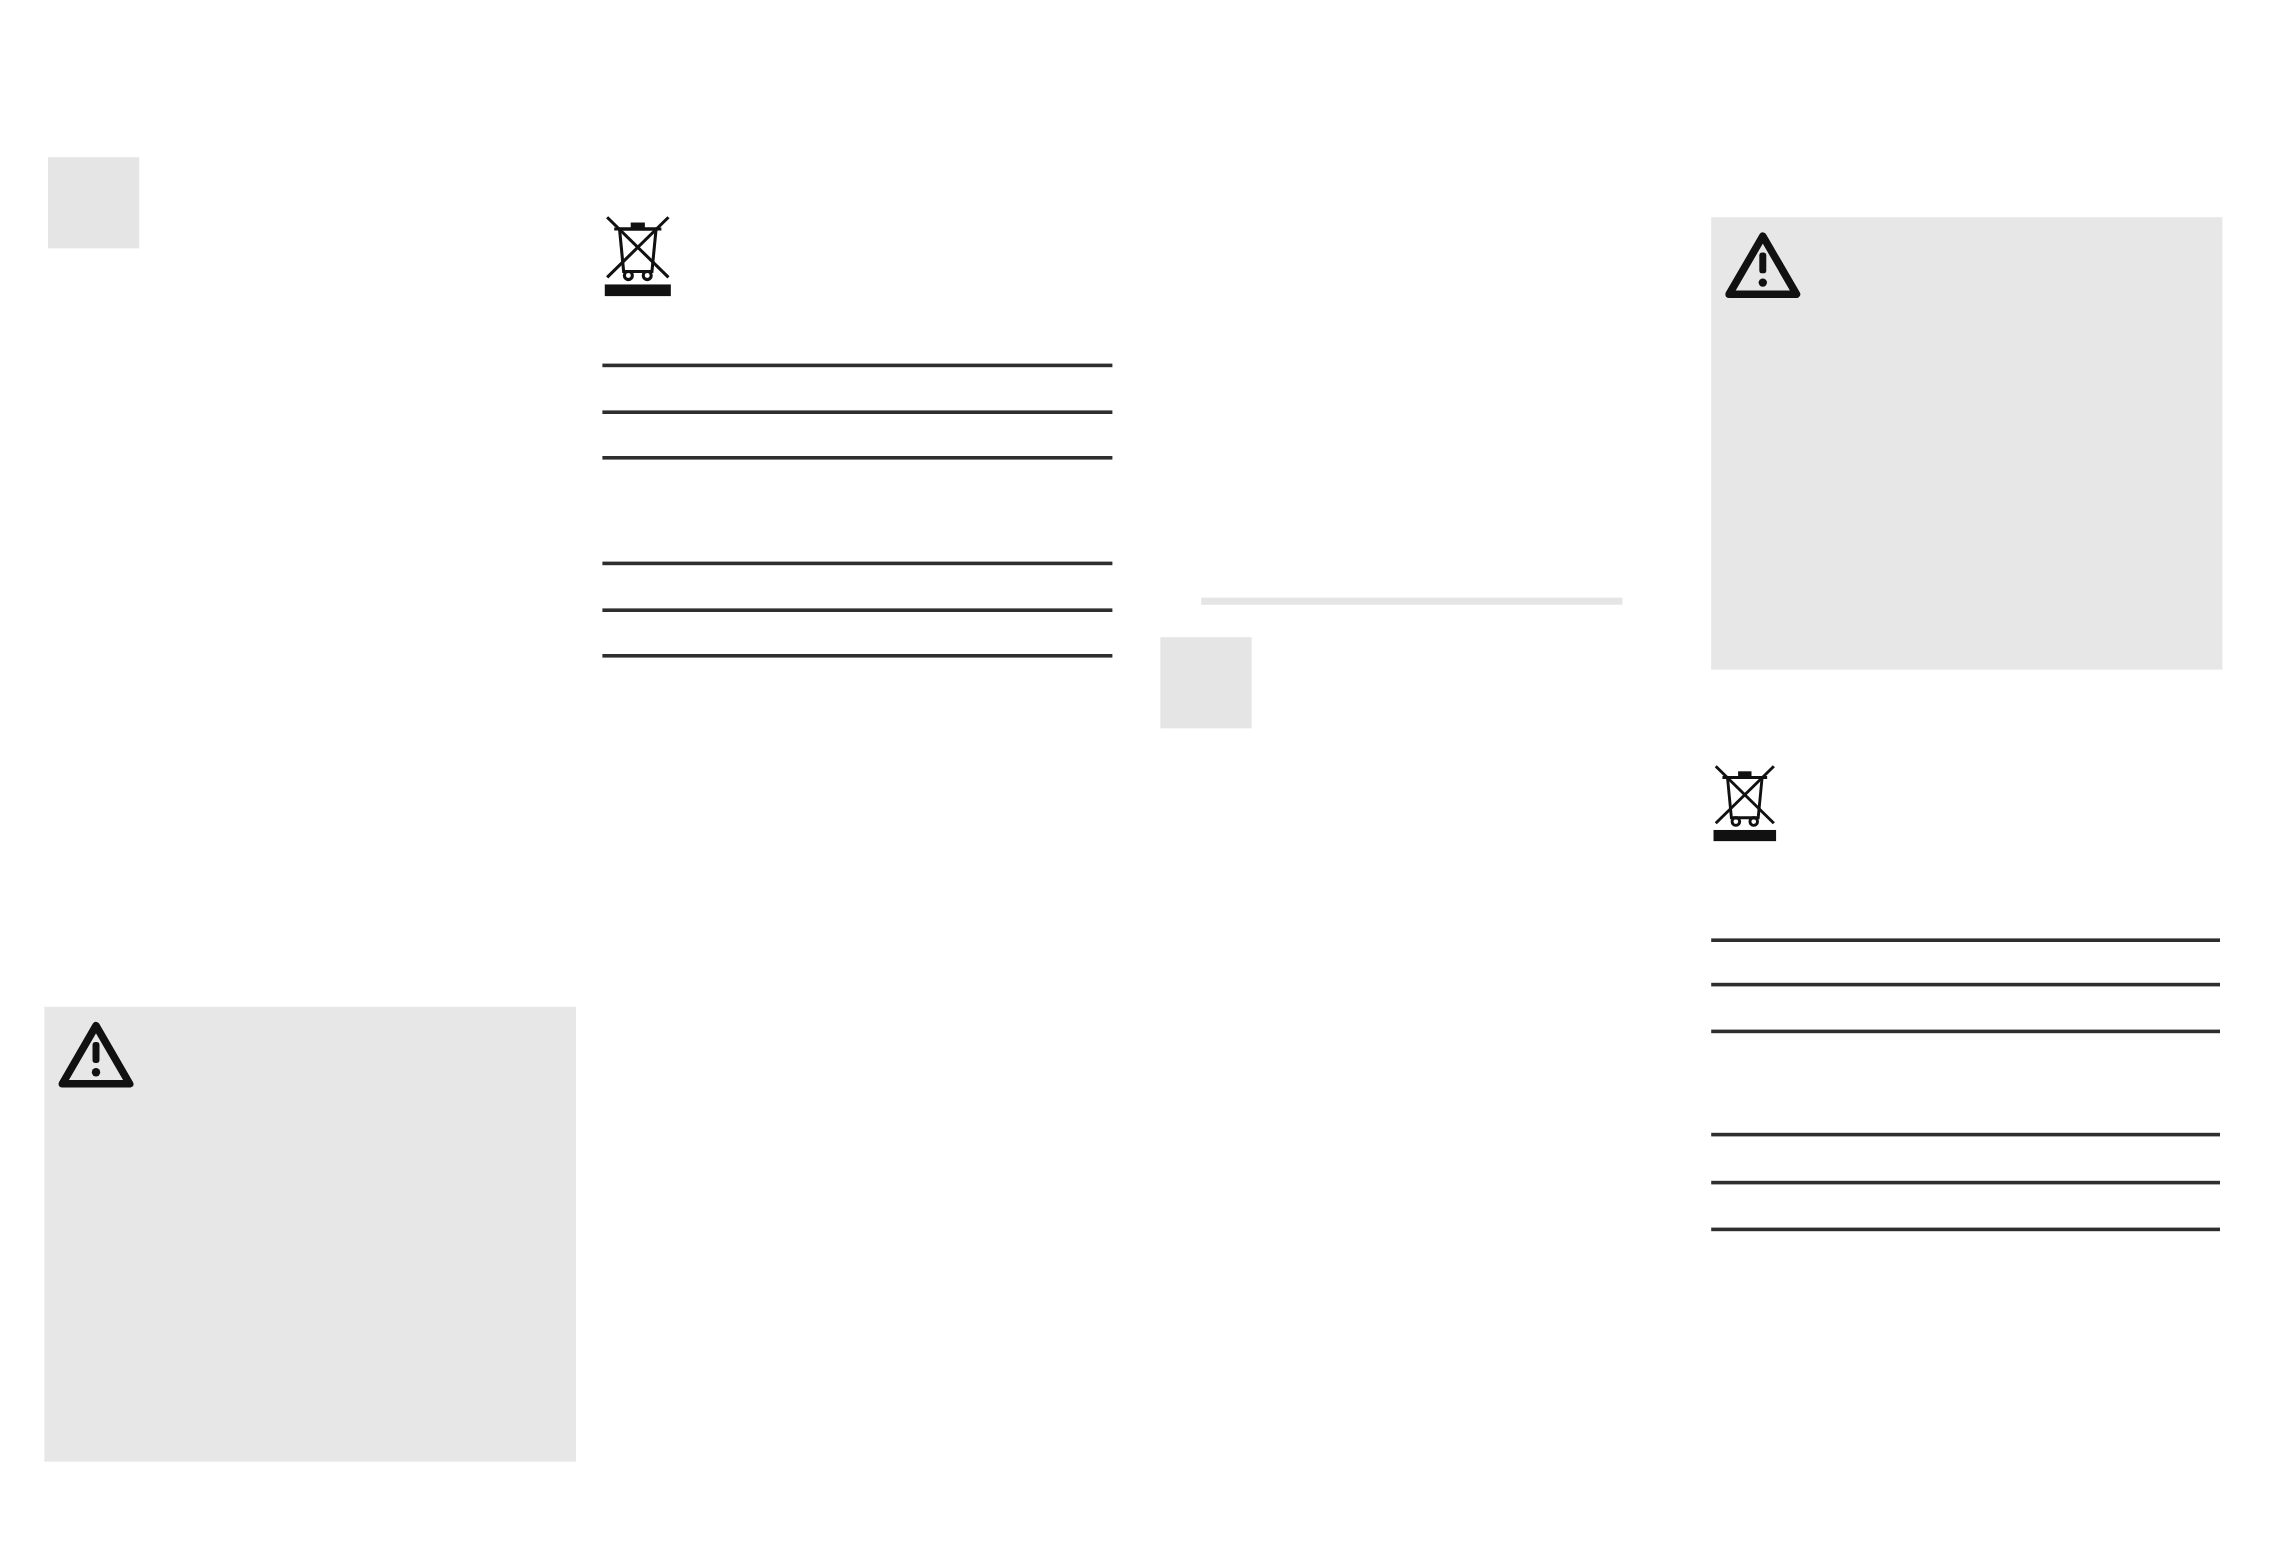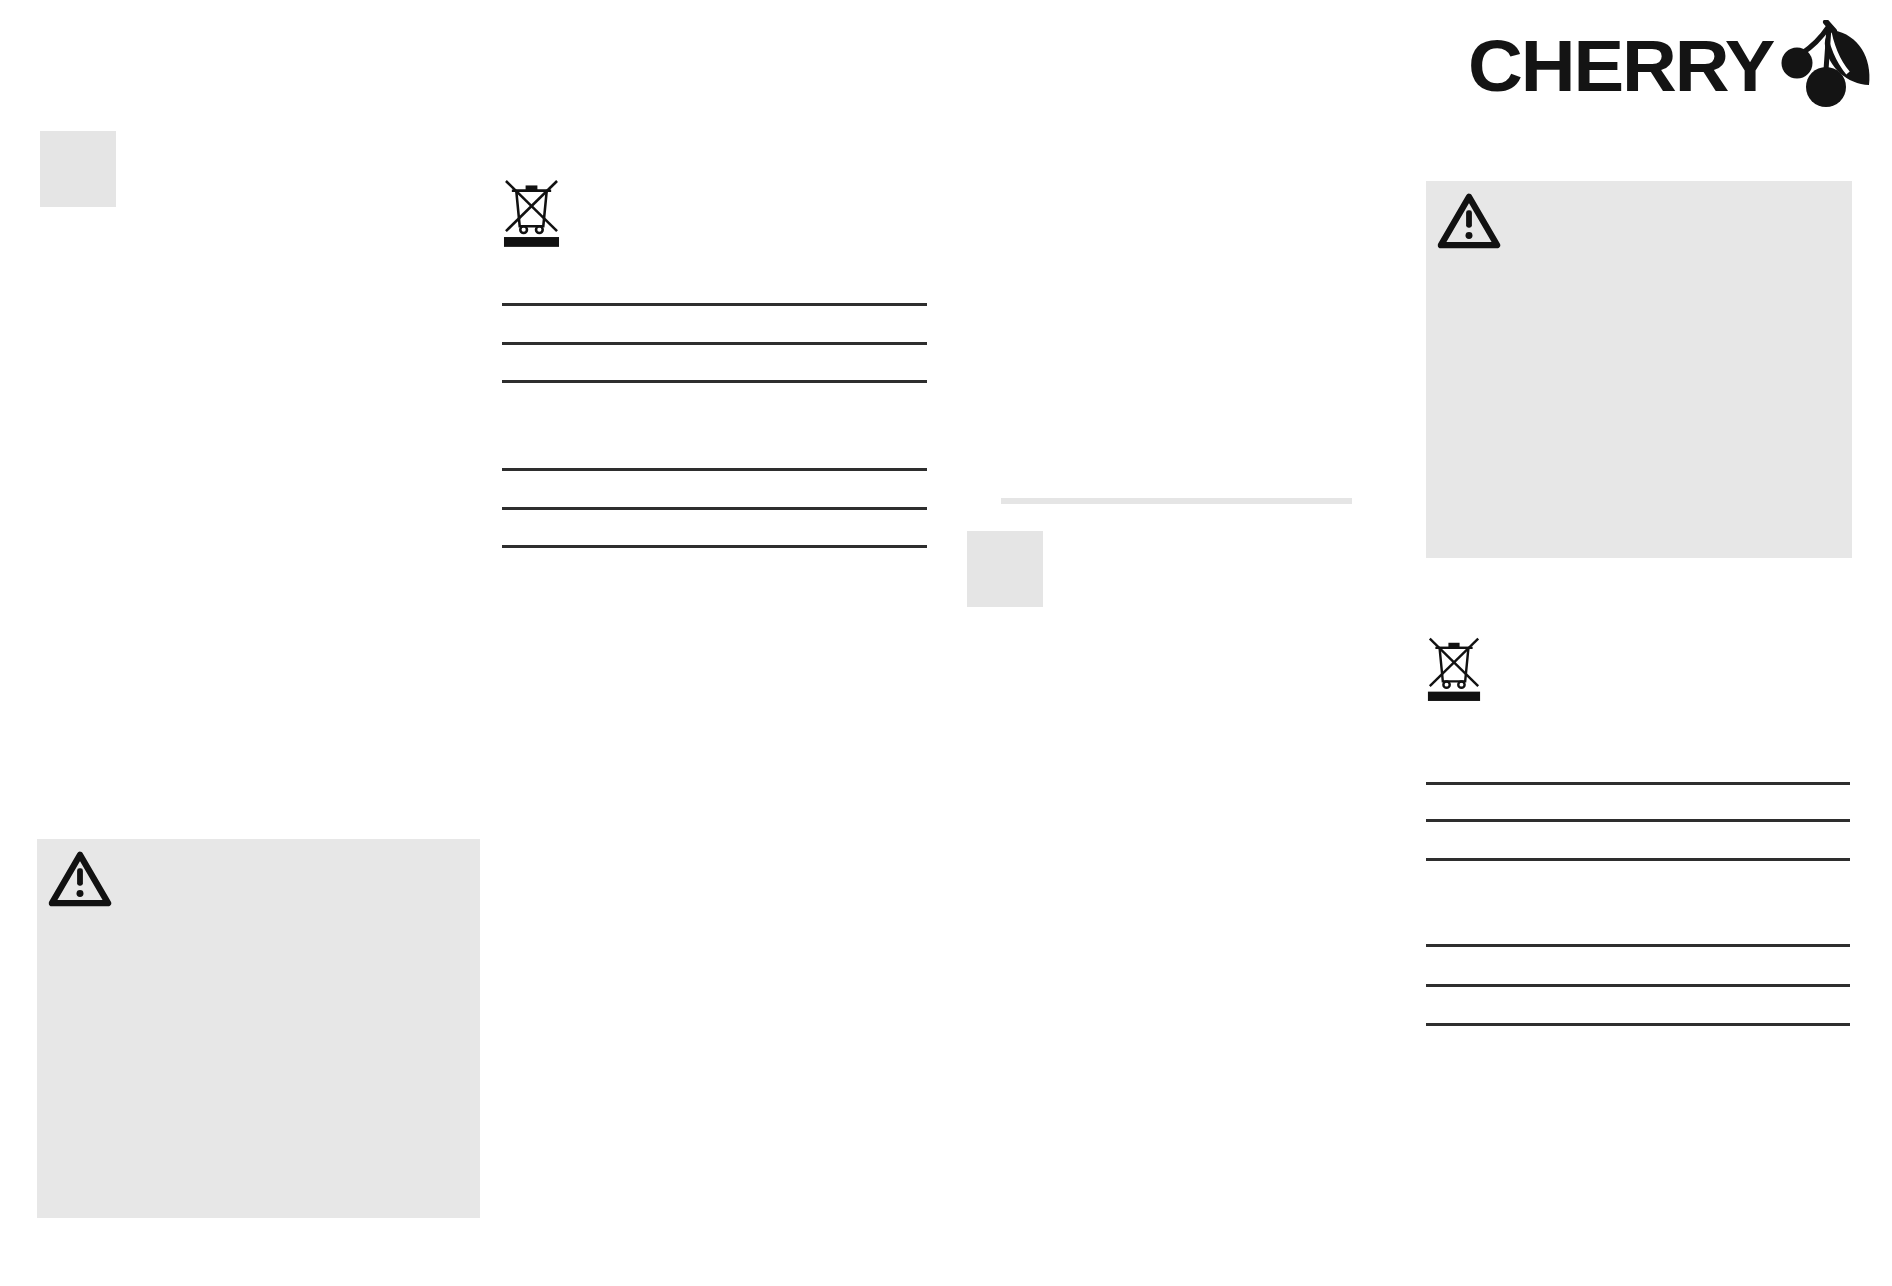--- a/index.html
+++ b/index.html
@@ -49,34 +49,20 @@
   
   .rule{position:absolute;height:3px;background:#2e2e2e;}
   .rules-left .rule{left:502px;width:425px;}
   .rules-right .rule{left:1426px;width:424px;}
 </style>
 </head>
 <body>
 
 <div class="page">
 
-  <div class="logo-row">
-    <div class="logo-text">CHERRY</div>
-    <span class="logo-glyph">
-      <svg viewBox="0 0 104 90" xmlns="http://www.w3.org/2000/svg">
-        <path d="M63,10 C89,15 102,38 99,65 C77,64 59,48 55,26 C54,19 57,13 63,10 Z" fill="#141414"></path>
-        <path d="M58,5 C61,24 67,40 78,53" stroke="#ffffff" stroke-width="4.5" fill="none"></path>
-        <path d="M59,6 C51,18 42,27 31,34" stroke="#141414" stroke-width="5" fill="none" stroke-linecap="round"></path>
-        <path d="M56,2 L64,11" stroke="#141414" stroke-width="6" stroke-linecap="round"></path>
-        <path d="M59,7 C58,22 57,36 56,50" stroke="#141414" stroke-width="5" fill="none" stroke-linecap="round"></path>
-        <circle cx="27" cy="43" r="15.5" fill="#141414"></circle>
-        <circle cx="56" cy="67" r="20" fill="#141414"></circle>
-      </svg>
-    </span>
-  </div>
 
   <div class="abs panel marker-1"></div>
   <div class="abs panel marker-2"></div>
 
   <div class="abs divider"></div>
 
   <div class="abs weee-1">
     <svg viewBox="0 0 58 74" xmlns="http://www.w3.org/2000/svg">
       <g stroke="#111111" fill="none" stroke-width="2.6">
         <path d="M13.5,17 L44.5,17 L41,53 L17,53 Z"></path>

